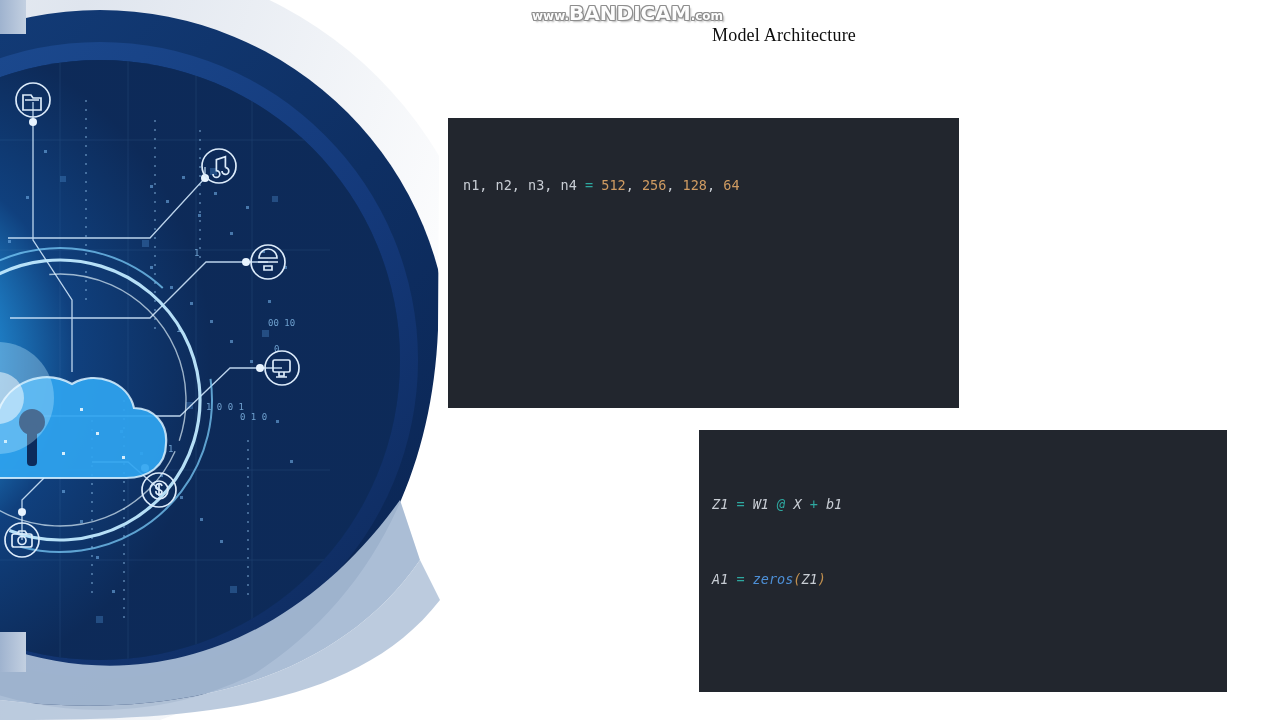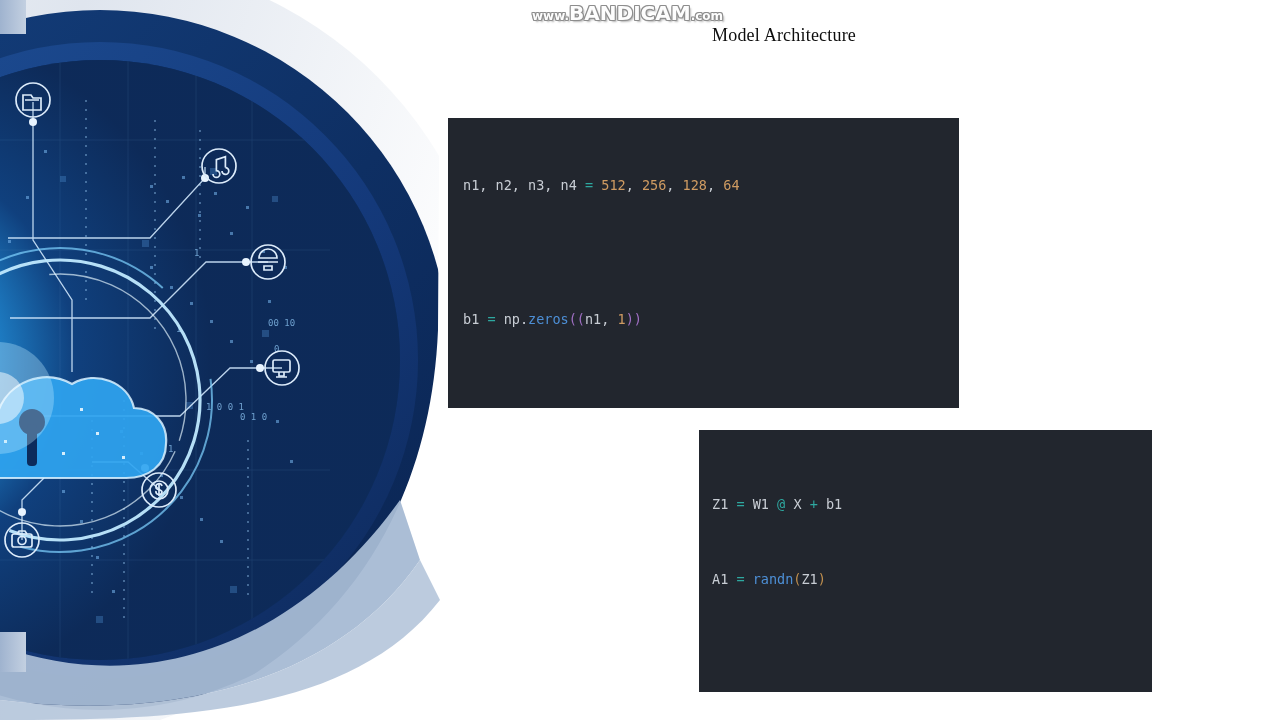--- a/index.html
+++ b/index.html
@@ -83,24 +83,25 @@
   #code-init {
     left: 448px;
     top: 118px;
     width: 511px;
     height: 290px;
     padding: 11px 12px 0 15px;
   }
   #code-forward {
     left: 699px;
     top: 430px;
-    width: 453px;
+    width: 528px;
     height: 262px;
     padding: 11px 0 8px 13px;
     line-height: 25.3px;
+    font-style: italic;
   }
   .code-card .ln { display: block; min-height: 1px; }
 
   
   .t-var  { color: #c8cdd4; }
   .t-op   { color: #2ea8a0; }
   .t-num  { color: #cf9b62; }
   .t-fn   { color: #4d8fd6; }
   .t-mod  { color: #c8cdd4; }
   .t-par  { color: #c08f4e; }
@@ -342,34 +343,33 @@
 
   <div id="watermark">
     <span class="wm-small">www.</span><span class="wm-big">BANDICAM</span><span class="wm-small">.com</span>
   </div>
 
   <div id="slide-title">Model Architecture</div>
 
   <div id="code-init" class="code-card">
     <span class="ln"><span class="t-var">n1</span><span class="t-plain">, </span><span class="t-var">n2</span><span class="t-plain">, </span><span class="t-var">n3</span><span class="t-plain">, </span><span class="t-var">n4</span> <span class="t-op">=</span> <span class="t-num">512</span><span class="t-plain">, </span><span class="t-num">256</span><span class="t-plain">, </span><span class="t-num">128</span><span class="t-plain">, </span><span class="t-num">64</span></span>
     <span class="ln">&nbsp;</span>
-    <span class="ln"><span class="t-var">b1</span> <span class="t-op">=</span> <span class="t-mod">np.</span><span class="t-fn">zeros</span><span class="t-par2">((</span><span class="t-plain">n1, </span><span class="t-num">1</span><span class="t-par2">))</span></span>
     
     
     
     
     
     
     
     
   </div>
 
   <div id="code-forward" class="code-card">
     <span class="ln"><span class="t-var">Z1</span> <span class="t-op">=</span> <span class="t-var">W1</span> <span class="t-op">@</span> <span class="t-var">X</span> <span class="t-op">+</span> <span class="t-var">b1</span></span>
-    <span class="ln"><span class="t-var">A1</span> <span class="t-op">=</span> <span class="t-fn">randn</span><span class="t-par">(</span><span class="t-plain">Z1</span><span class="t-par">)</span></span>
+    <span class="ln"><span class="t-var">A1</span> <span class="t-op">=</span> <span class="t-fn">zeros</span><span class="t-par">(</span><span class="t-plain">Z1</span><span class="t-par">)</span></span>
     
     
     
     
     
     
     
   </div>
 
 </div>

